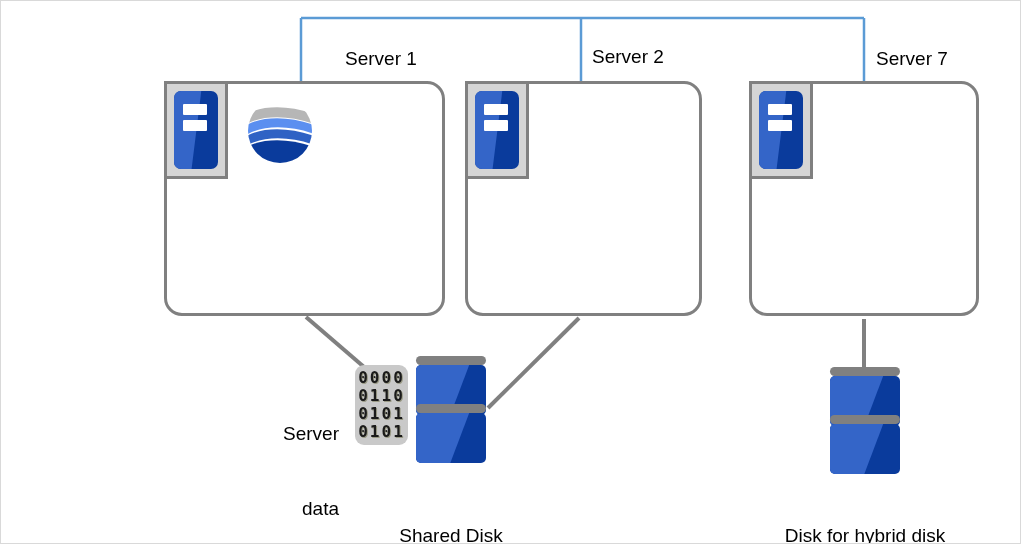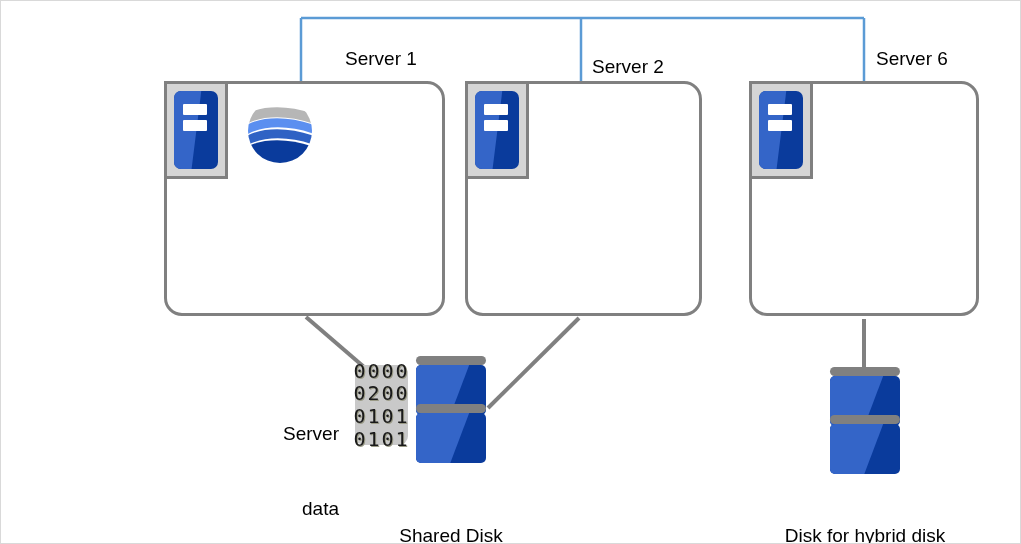--- a/index.html
+++ b/index.html
@@ -90,22 +90,22 @@
     border-radius: 9px;
     box-sizing: border-box;
     display: flex;
     flex-direction: column;
     justify-content: center;
     align-items: center;
     padding: 4px 6px;
   }
   .bin-row {
     font-family: "DejaVu Sans Mono", monospace;
-    font-size: 20px;
-    font-weight: normal;
+    font-size: 16px;
+    font-weight: bold;
     color: #1a1a1a;
     letter-spacing: 2px;
     line-height: 1.13;
     text-shadow: 1px 1px 0 #9a9a86;
   }
 
   
   .disk-stack { position: absolute; }
   .disk-plate {
     position: absolute;
@@ -170,22 +170,22 @@
     </div>
   </div>
   <div class="srv-icon" style="left:748px; top:80px;">
     <div class="body">
       <div class="bar b1"></div>
       <div class="bar b2"></div>
     </div>
   </div>
 
   <div class="lbl server-label" style="left:344px; top:46px;">Server 1</div>
-  <div class="lbl server-label" style="left:591px; top:54px;">Server 2</div>
-  <div class="lbl server-label" style="left:875px; top:46px;">Server 6</div>
+  <div class="lbl server-label" style="left:591px; top:44px;">Server 2</div>
+  <div class="lbl server-label" style="left:875px; top:46px;">Server 7</div>
 
   <svg class="globe" style="left:246px; top:97px;" width="66" height="66" viewBox="0 0 66 66" xmlns="http://www.w3.org/2000/svg">
     <defs>
       <clipPath id="globeClip">
           <circle cx="33" cy="33" r="32"></circle>
         </clipPath>
     </defs>
     <g clip-path="url(#globeClip)">
       <rect x="-4" y="-4" width="74" height="74" fill="#ffffff"></rect>
       <path d="M-6,20 C10,6 44,6 72,18 L72,28 C44,16 10,16 -6,30 Z" fill="#b6b6b6"></path>
@@ -196,21 +196,21 @@
   </svg>
 
 
   <div class="lbl latest-label" style="left:258px; top:370px; width:80px;">
     <div>Server</div>
     <div>data</div>
   </div>
 
   <div class="bin-block" style="left:354px; top:364px; width:53px; height:80px;">
     <div class="bin-row">0000</div>
-    <div class="bin-row">0200</div>
+    <div class="bin-row">0110</div>
     <div class="bin-row">0101</div>
     <div class="bin-row">0101</div>
   </div>
 
   <div class="disk-stack" style="left:415px; top:355px; width:70px; height:95px;">
     <div class="disk-plate" style="top:0px;"></div>
     <div class="disk-body" style="top:9px;"></div>
     <div class="disk-plate" style="top:48px;"></div>
     <div class="disk-body" style="top:57px;"></div>
   </div>

